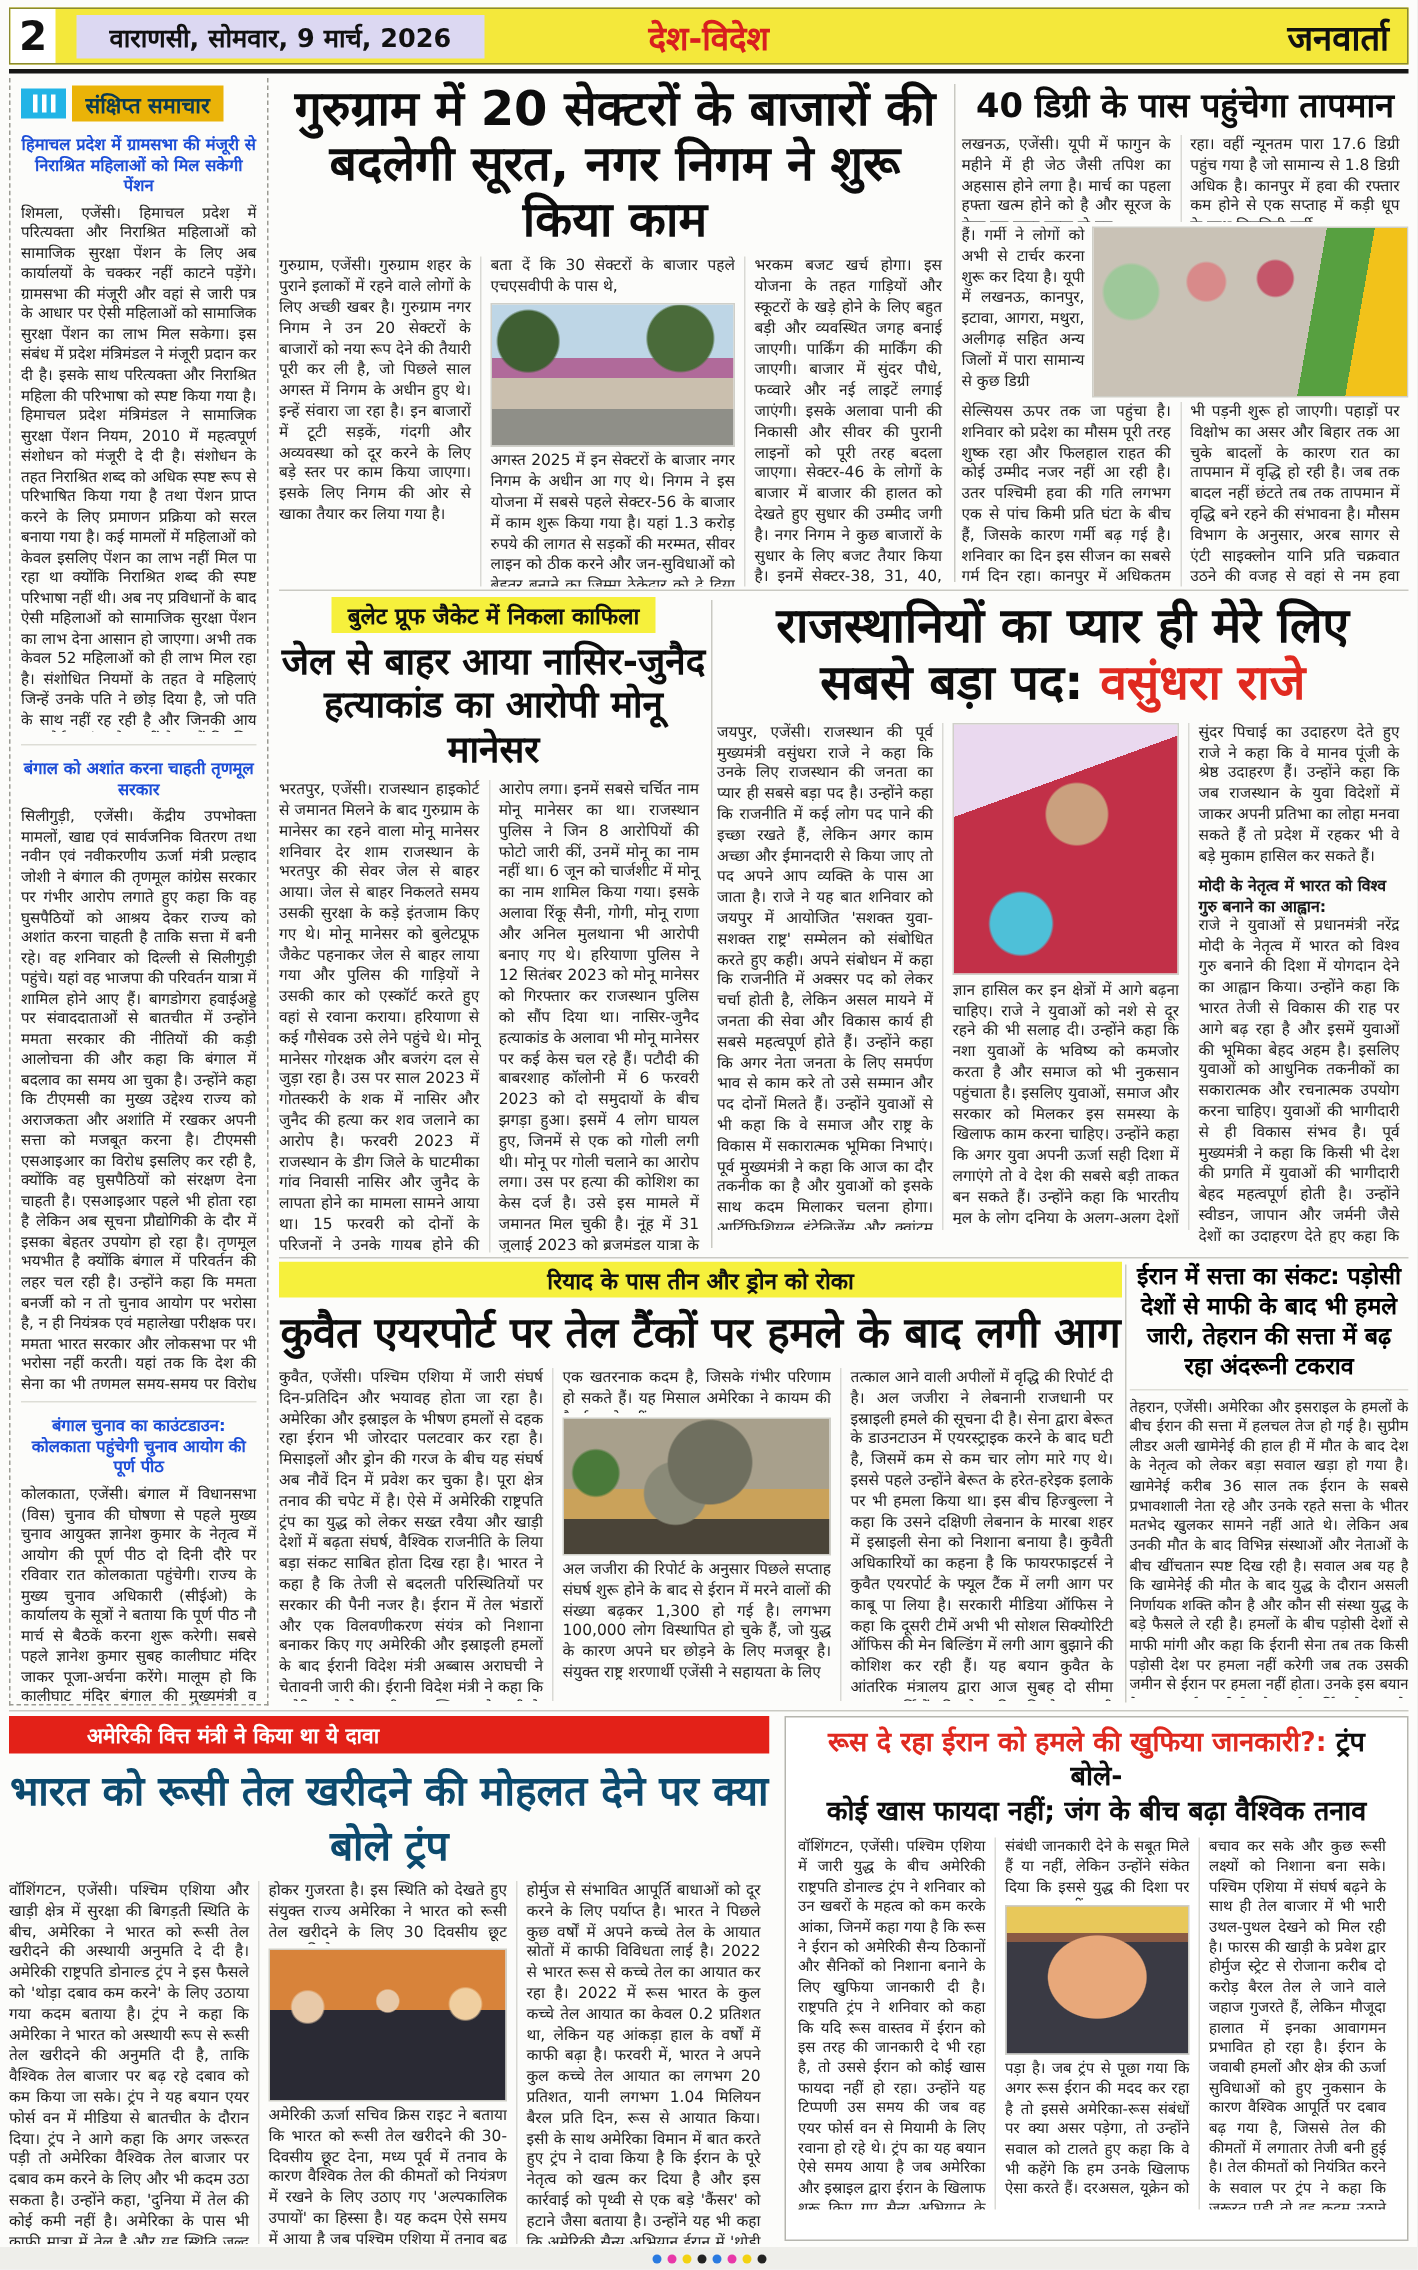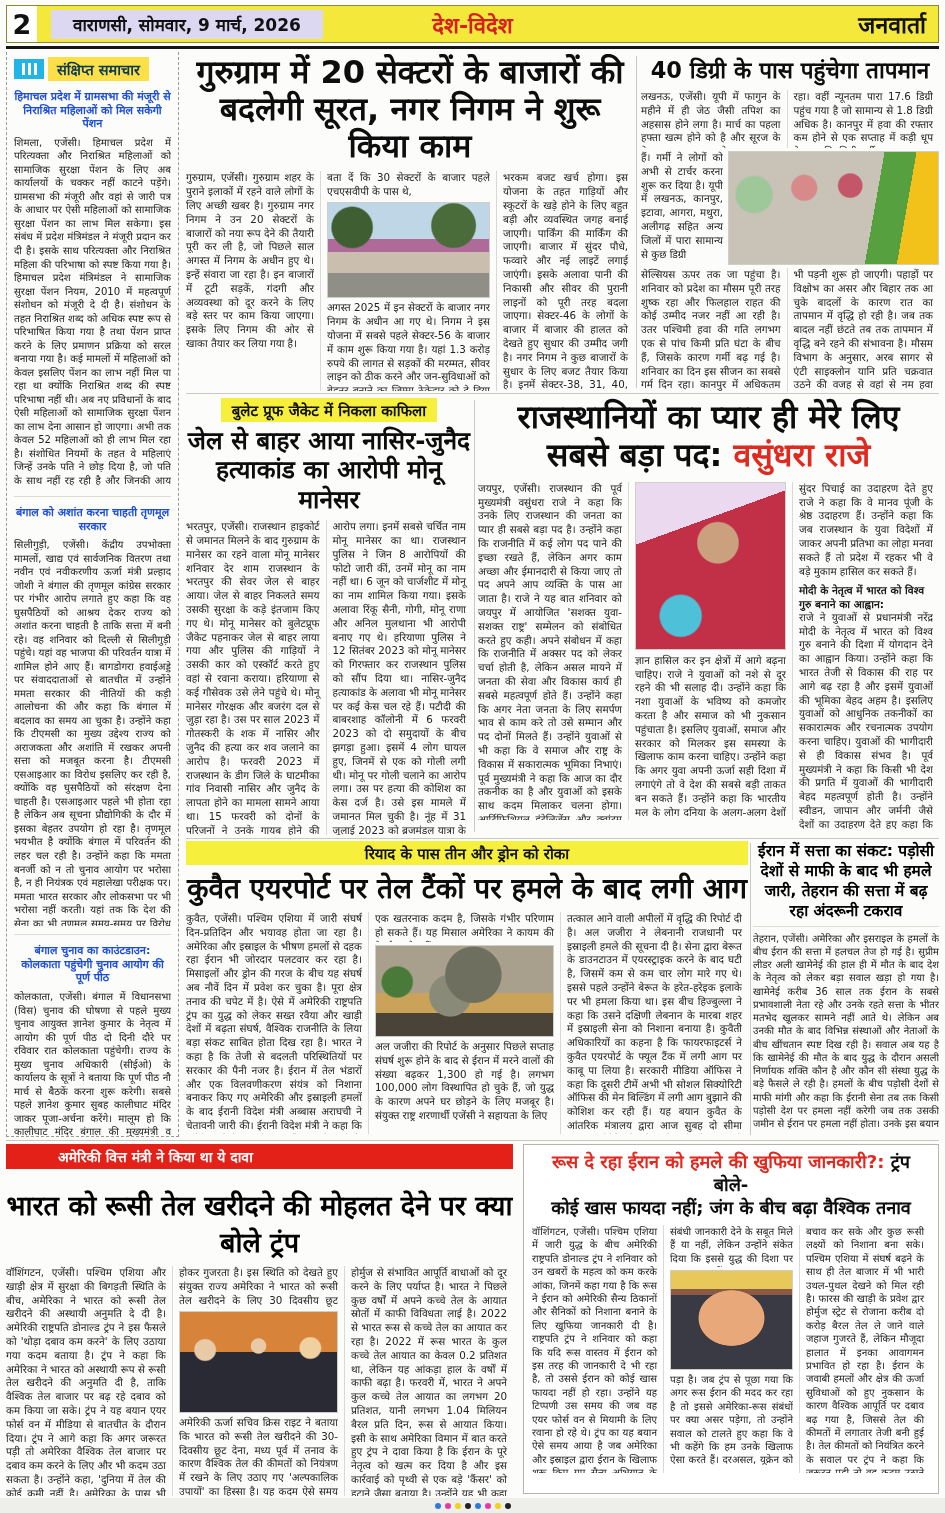--- a/index.html
+++ b/index.html
@@ -23,21 +23,21 @@
   .photo{border:1px solid #cfcfc8;box-sizing:border-box;}
   .vrule{position:absolute;width:1px;background:#c9c9c2;}
   .hrule{position:absolute;height:1px;background:#c9c9c2;}
   
   .briefs{position:absolute;left:6px;top:52px;width:173px;height:1085px;box-sizing:border-box;
           border-left:1px dashed #9a9a92;border-right:1px dashed #9a9a92;border-bottom:1px dashed #9a9a92;
           padding:5px 7px;overflow:hidden;}
   .briefs-head{display:flex;align-items:center;gap:4px;margin-bottom:6px;}
   .bars{width:30px;height:20px;background:#22b4e6;display:flex;align-items:center;justify-content:center;gap:3px;}
   .bars i{display:block;width:3px;height:12px;background:#fff;}
-  .briefs-title{background:#fde047;color:#0b3a52;font-weight:bold;font-size:14.5px;padding:2px 9px;}
+  .briefs-title{background:#eab308;color:#0b3a52;font-weight:bold;font-size:14.5px;padding:2px 9px;}
   .brief-head{font-size:11px;font-weight:bold;text-align:center;line-height:1.24;color:#1d4ed8;margin:9px 0 5px;}
   .brief+.brief{border-top:1px solid #ddddd6;margin-top:8px;}
   .brief .bodytxt{font-size:10.1px;}
   
   .gg{position:absolute;left:186px;top:54px;width:448px;height:337px;overflow:hidden;}
   .gg h1{font-size:32px;line-height:1.15;text-align:center;margin:0 0 7px;color:#0d0d0d;}
   .gg .cols{height:242px;}
   .gg-c1{flex:0 0 134px;} .gg-c2{flex:0 0 176px;} .gg-c3{flex:1;}
   .gg-photo{width:100%;height:96px;margin:3px 0;
     background:radial-gradient(circle at 15% 26%,#3f5f33 0 13%,transparent 14%),
@@ -84,21 +84,21 @@
                radial-gradient(circle at 12% 40%,#4a7a3a 0 9%,transparent 10%),
                linear-gradient(#a8a08c 0 52%,#caa25a 52% 74%,#4a4438 74% 100%);}
   
   .iran{position:absolute;left:753px;top:841px;width:186px;height:297px;overflow:hidden;}
   .iran h1{font-size:15.5px;line-height:1.3;text-align:center;margin:0 0 5px;color:#000000;
            border-bottom:1px solid #ddddd6;padding-bottom:4px;}
   .iran .bodytxt{font-size:9.9px;height:200px;}
   
   .toil{position:absolute;left:6px;top:1144px;width:507px;height:352px;overflow:hidden;}
   .kicker-r{background:#e32118;color:#fff;font-weight:bold;font-size:14px;padding:3px 0 3px 52px;}
-  .toil h1{font-size:27px;text-align:center;margin:17px 0 6px;color:#000000;}
+  .toil h1{font-size:27px;text-align:center;margin:5px 0 6px;color:#0c4a6e;}
   .toil .cols{height:252px;}
   .toil-c1{flex:0 0 166px;} .toil-c2{flex:0 0 172px;} .toil-c3{flex:1;}
   .toil-photo{width:100%;height:102px;margin:3px 0;
     background:radial-gradient(circle at 16% 38%,#e8c9a8 0 7%,transparent 8%),
                radial-gradient(circle at 50% 34%,#e8c9a8 0 7%,transparent 8%),
                radial-gradient(circle at 83% 36%,#f0cfa0 0 7%,transparent 8%),
                linear-gradient(#d8833a 0 40%,#2a2a34 40% 100%);}
   
   .tint{position:absolute;left:523px;top:1144px;width:416px;height:350px;box-sizing:border-box;
         border:1px solid #b5b5ae;background:#fff;padding:5px 8px;overflow:hidden;}

